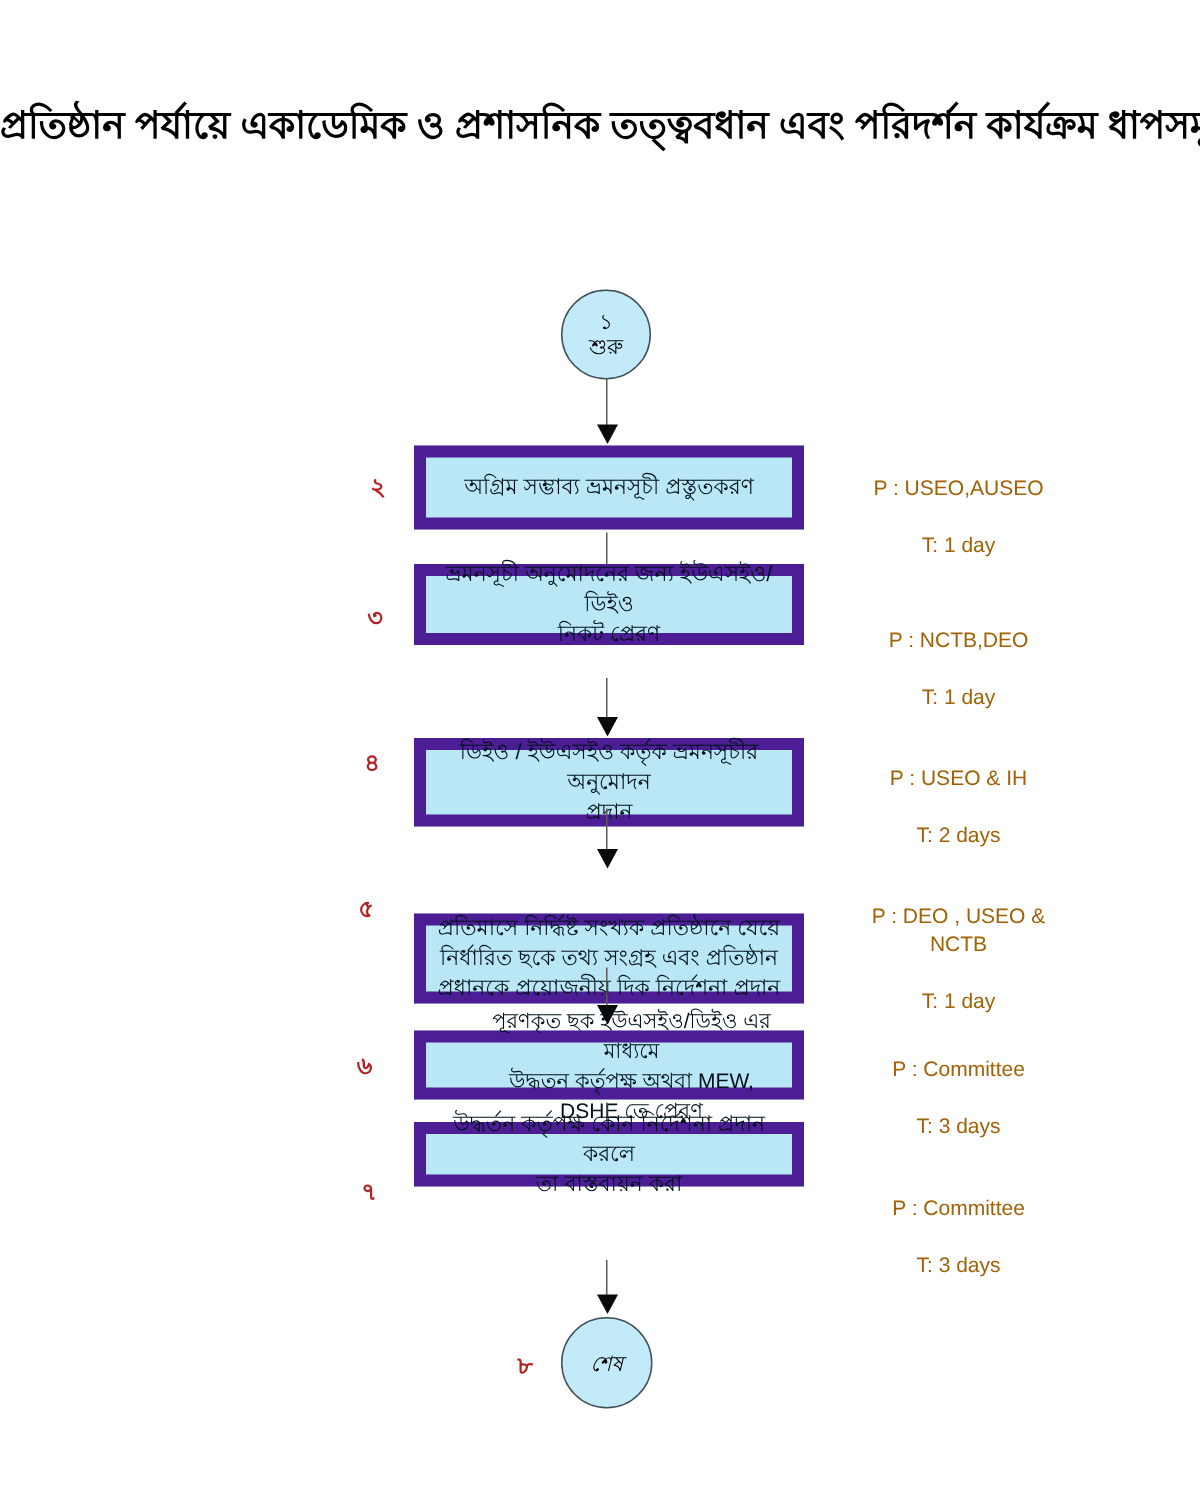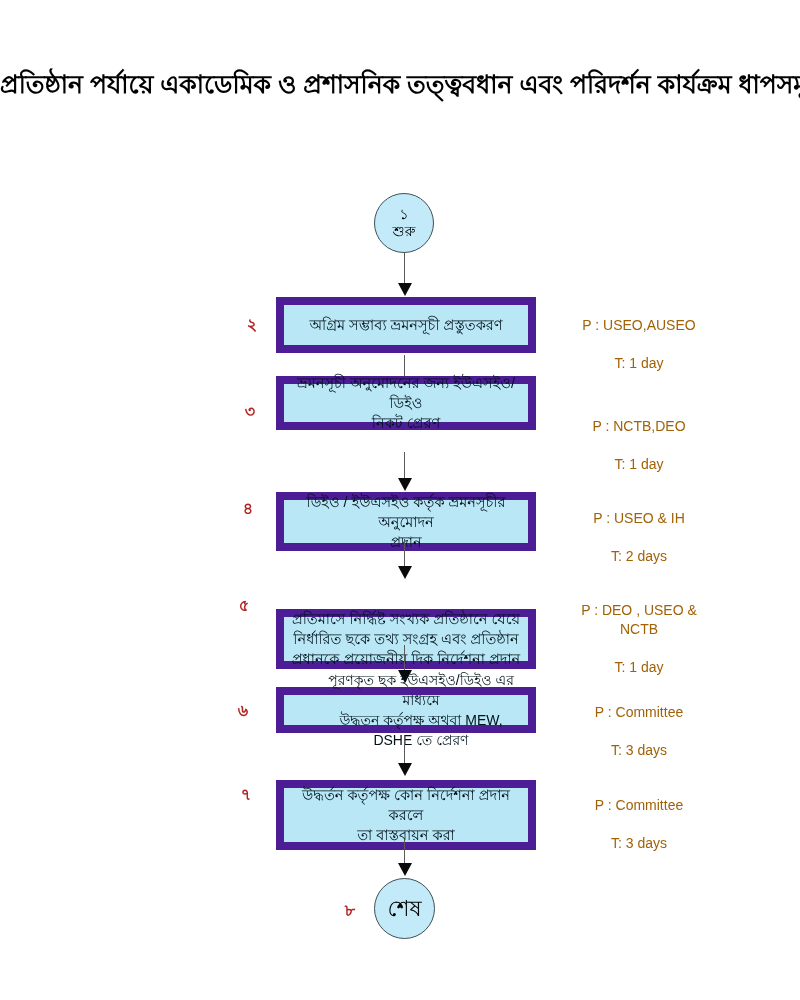--- a/index.html
+++ b/index.html
@@ -12,21 +12,21 @@
     text-align:center;font-weight:bold;font-size:25px;color:#000;
     white-space:nowrap;line-height:48px;
   }
   .node-circle{
     position:absolute;border-radius:50%;
     background:#c3eaf8;border:1px solid #3f4f57;
     display:flex;flex-direction:column;align-items:center;justify-content:center;
     color:#000;text-align:center;
   }
   .start-circle{left:374px;top:193px;width:58px;height:58px;font-size:14px;line-height:17px;}
-  .end-circle{left:374px;top:878px;width:59px;height:59px;font-size:22px;line-height:20px;}
+  .end-circle{left:374px;top:878px;width:59px;height:59px;font-size:14px;line-height:20px;font-style:italic;}
   .process-box{
     position:absolute;left:276px;width:260px;box-sizing:border-box;
     background:#b9e7f6;border:8px solid #4c1d95;
     display:flex;align-items:center;justify-content:center;
     text-align:center;font-size:14.5px;line-height:20px;color:#00111a;
     white-space:pre-line;padding:2px 6px;
   }
   .step-num{
     position:absolute;color:#b52222;font-weight:bold;font-size:16px;width:24px;
     text-align:center;
@@ -117,21 +117,21 @@
   <span>P : Committee</span><br>
   <span>T: 3 days</span>
 </div>
 
 <div>
   <div class="arrow-line" style="top:735px;height:29px;"></div>
   <div class="arrow-head" style="top:763px;"></div>
 </div>
 
 <div class="step-num" style="left:234px;top:782px;">৭</div>
-<div class="process-box" style="top:780px;height:70px;">উদ্ধর্তন কর্তৃপক্ষ কোন নির্দেশনা প্রদান করলে
+<div class="process-box" style="top:748px;height:43px;">উদ্ধর্তন কর্তৃপক্ষ কোন নির্দেশনা প্রদান করলে
 তা বাস্তবায়ন করা</div>
 <div class="side-label" style="top:777px;">
   <span>P : Committee</span><br>
   <span>T: 3 days</span>
 </div>
 
 <div>
   <div class="arrow-line" style="top:840px;height:24px;"></div>
   <div class="arrow-head" style="top:863px;"></div>
 </div>

